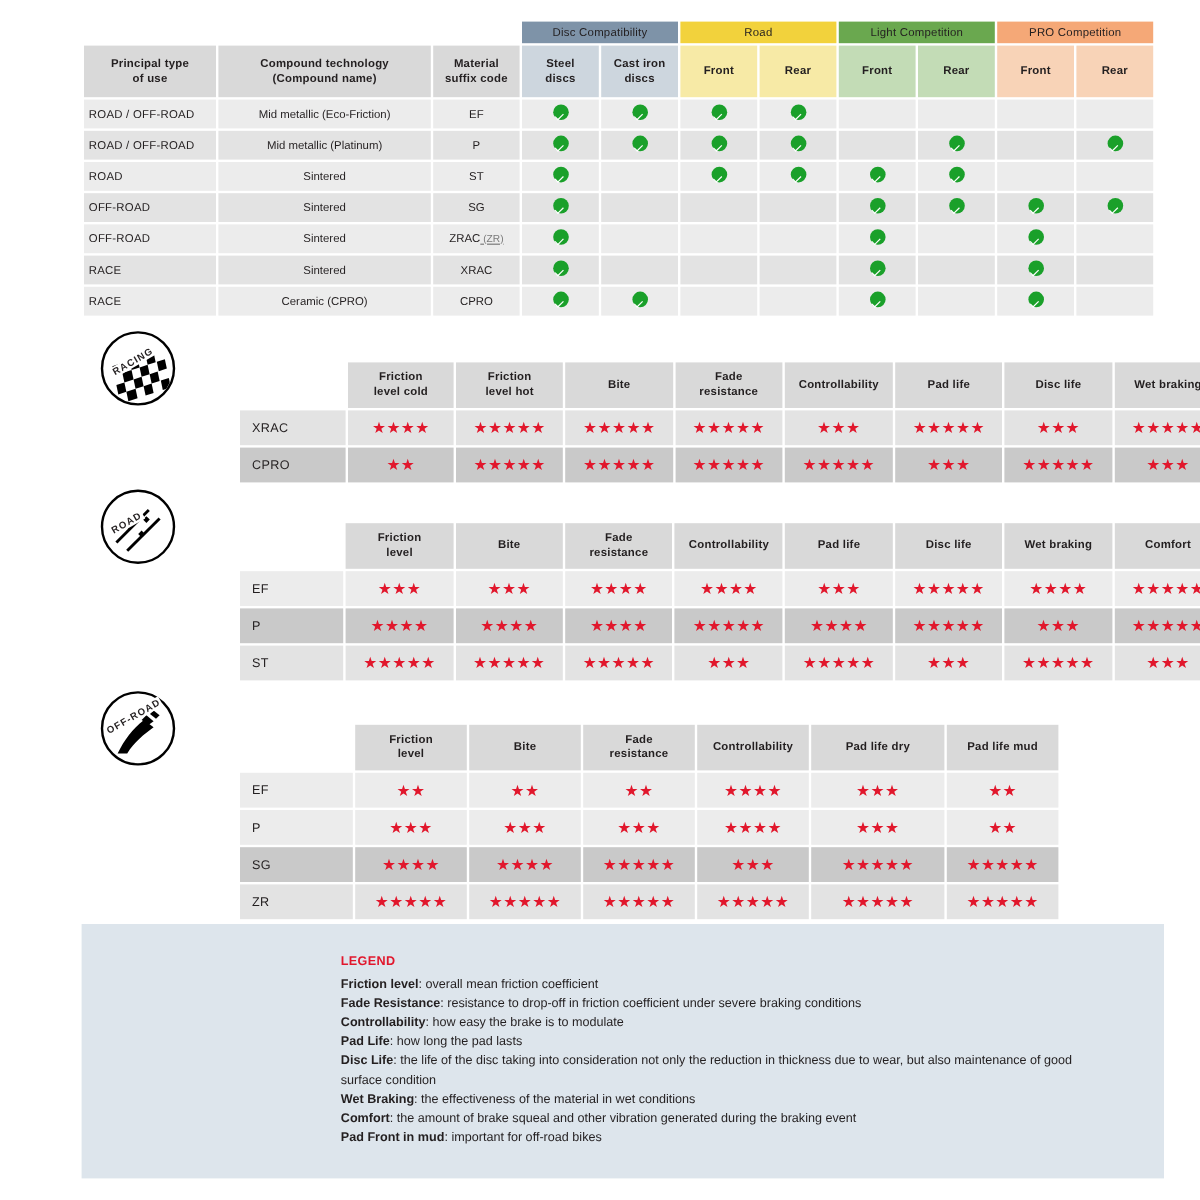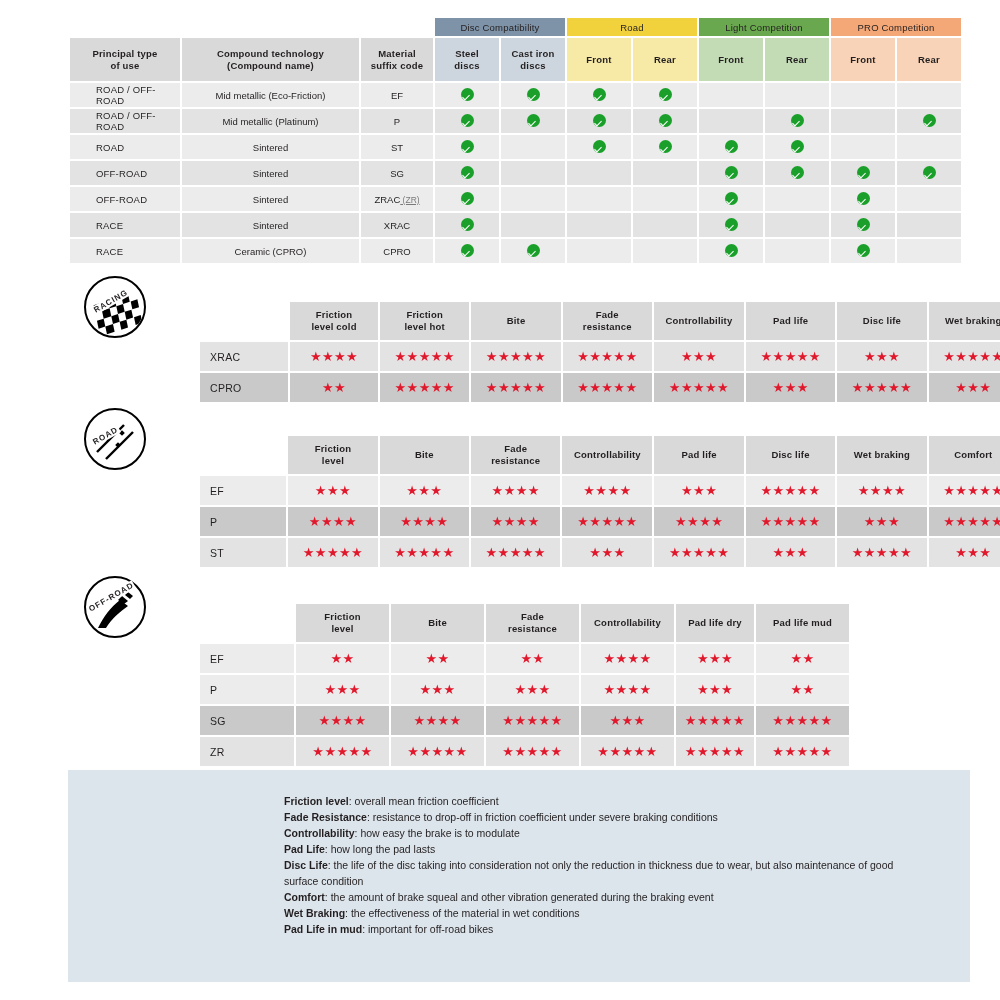--- a/index.html
+++ b/index.html
@@ -48,21 +48,21 @@
     font-weight: bold;
     letter-spacing: .2px;
   }
   .compat .hdr.c-disc  { background: #cdd6de; }
   .compat .hdr.c-road  { background: #f7eaa6; }
   .compat .hdr.c-light { background: #c3dcb6; }
   .compat .hdr.c-pro   { background: #f8d3b7; }
 
   .compat td.cell { height: 24px; background: #ececec; }
   .compat tr.alt td.cell { background: #e3e3e3; }
-  .compat td.lbl { background:#ececec; text-align:left; padding-left:26px; font-size:9.5px; letter-spacing:.2px;}
+  .compat td.lbl { background:#ececec; text-align:left; padding-left:4px; font-size:9.5px; letter-spacing:.2px;}
   .compat tr.alt td.lbl { background:#e3e3e3; }
   .compat td.mid { background:#ececec; }
   .compat tr.alt td.mid { background:#e3e3e3; }
 
   .w-use  { width: 110px; }
   .w-comp { width: 177px; }
   .w-suf  { width: 72px; }
   .w-col  { width: 64px; }
 
   .chk {
@@ -445,21 +445,21 @@
     <div class="txt" style="left:7px; top:29px;">OFF-ROAD</div>
   </div>
   <table class="startab" style="left:178px; top:602px;">
     <thead>
         <tr id="offroad-hdr">
           <th class="blankhdr" style="width: 94px;"></th>
           <th style="width: 93px;">Friction<br>level</th>
           <th style="width: 93px;">Bite</th>
           <th style="width: 93px;">Fade<br>resistance</th>
           <th style="width: 93px;">Controllability</th>
-          <th style="width: 78px;">Pad life dry</th>
+          <th style="width: 111px;">Pad life dry</th>
           <th style="width: 93px;">Pad life mud</th>
         </tr>
       </thead>
     <tbody id="offroad-body">
         <tr class="r-light">
           <td class="name">EF</td>
           <td><span class="stars">★★</span></td>
           <td><span class="stars">★★</span></td>
           <td><span class="stars">★★</span></td>
           <td><span class="stars">★★★★</span></td>
@@ -491,26 +491,27 @@
           <td><span class="stars">★★★★★</span></td>
           <td><span class="stars">★★★★★</span></td>
           <td><span class="stars">★★★★★</span></td>
           <td><span class="stars">★★★★★</span></td>
         </tr>
       </tbody>
   </table>
 
   <div class="legend">
     <div class="legend-inner">
+      <div class="legend-title">LEGEND</div>
       <div id="legend-items">
           <div class="legend-row"><b>Friction level</b><span>: overall mean friction coefficient</span></div>
           <div class="legend-row"><b>Fade Resistance</b><span>: resistance to drop-off in friction coefficient under severe braking conditions</span></div>
           <div class="legend-row"><b>Controllability</b><span>: how easy the brake is to modulate</span></div>
           <div class="legend-row"><b>Pad Life</b><span>: how long the pad lasts</span></div>
           <div class="legend-row"><b>Disc Life</b><span>: the life of the disc taking into consideration not only the reduction in thickness due to wear, but also maintenance of good surface condition</span></div>
+          <div class="legend-row"><b>Wet Braking</b><span>: the effectiveness of the material in wet conditions</span></div>
           <div class="legend-row"><b>Comfort</b><span>: the amount of brake squeal and other vibration generated during the braking event</span></div>
-          <div class="legend-row"><b>Wet Braking</b><span>: the effectiveness of the material in wet conditions</span></div>
-          <div class="legend-row"><b>Pad Life in mud</b><span>: important for off-road bikes</span></div>
+          <div class="legend-row"><b>Pad Front in mud</b><span>: important for off-road bikes</span></div>
         </div>
     </div>
   </div>
 
 </div>
 
 </body></html>

